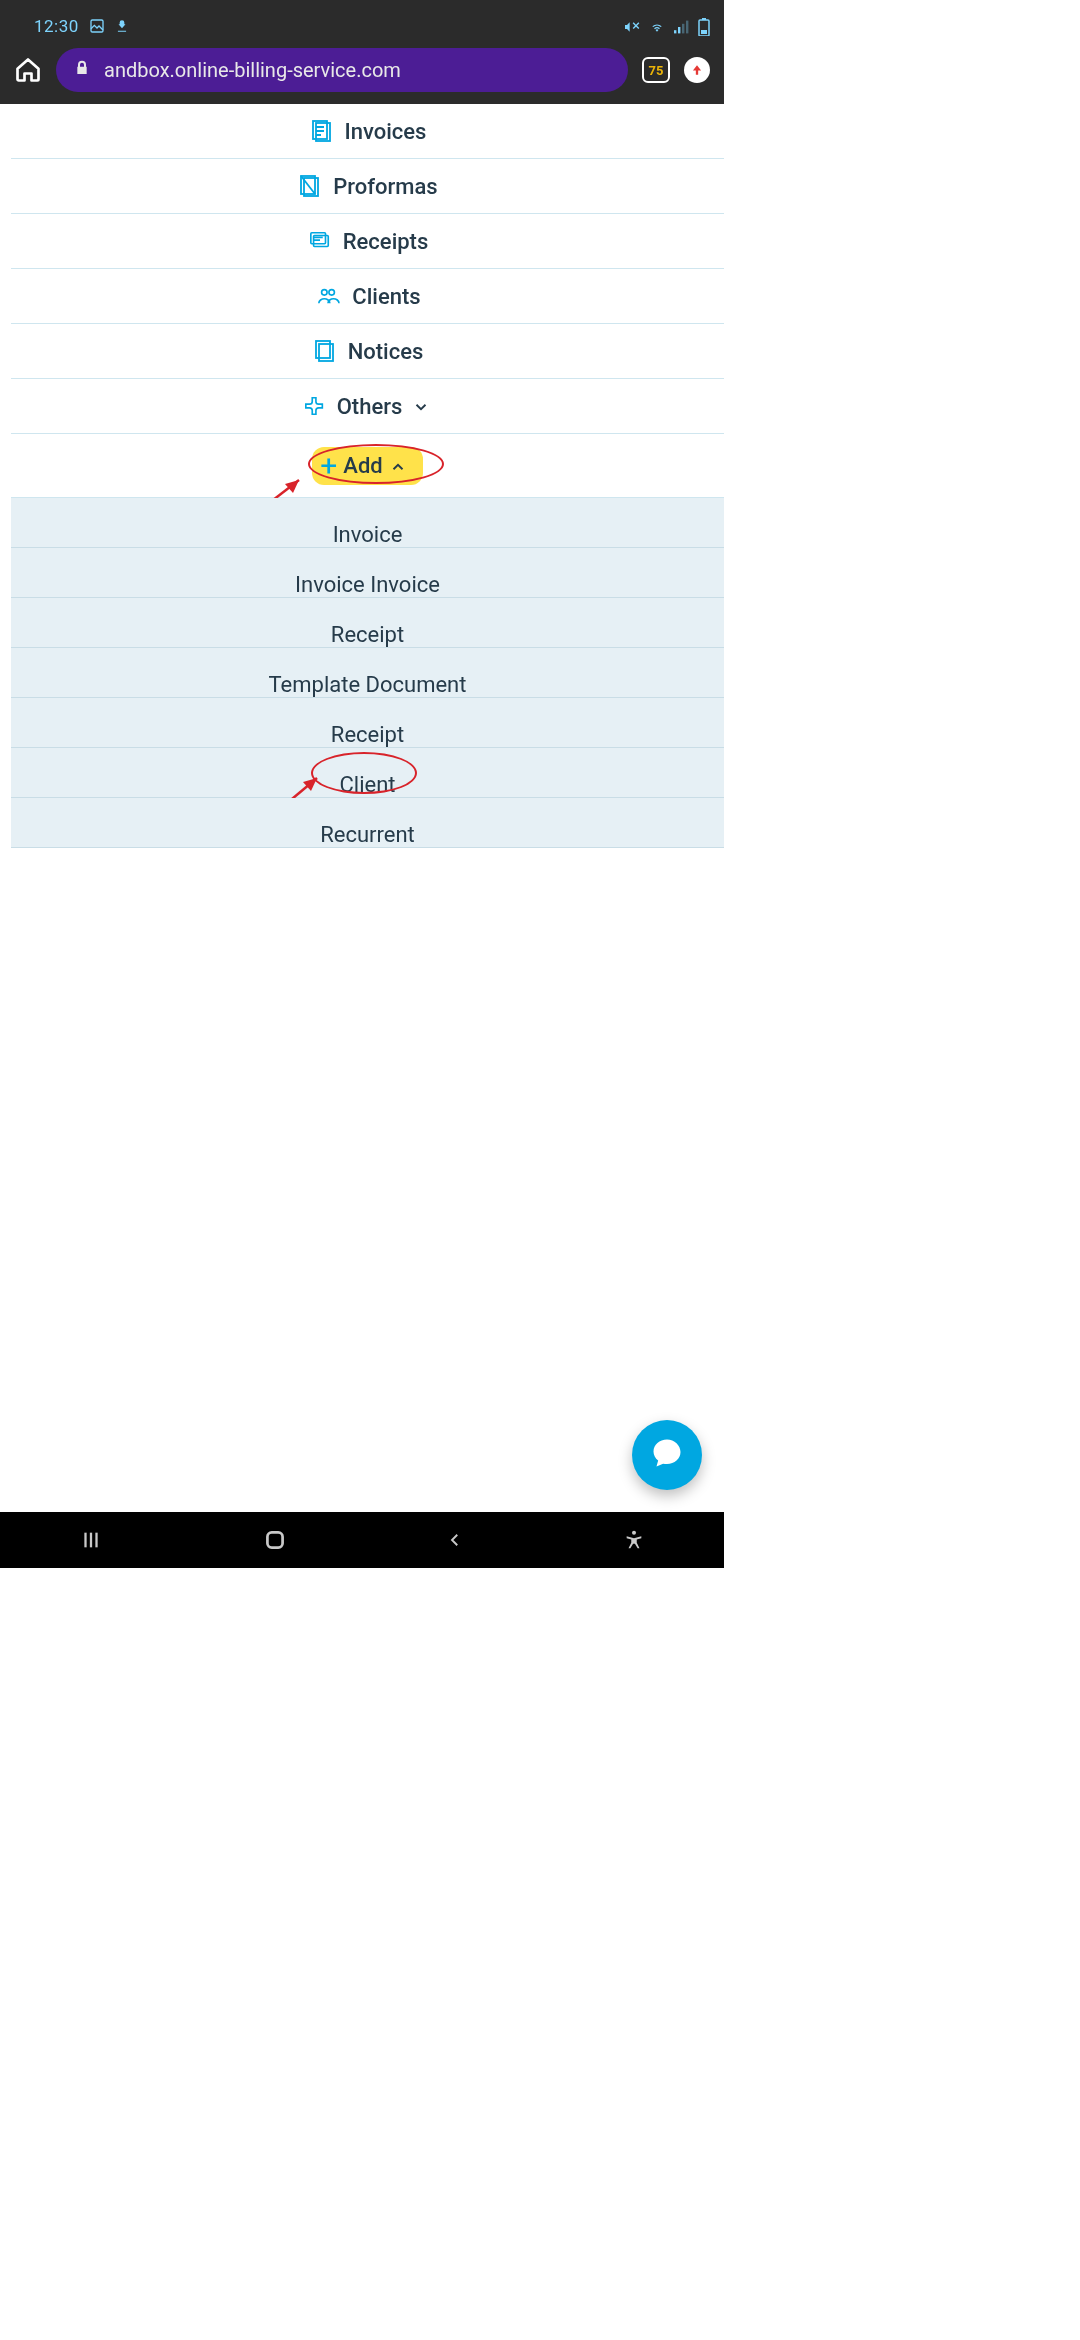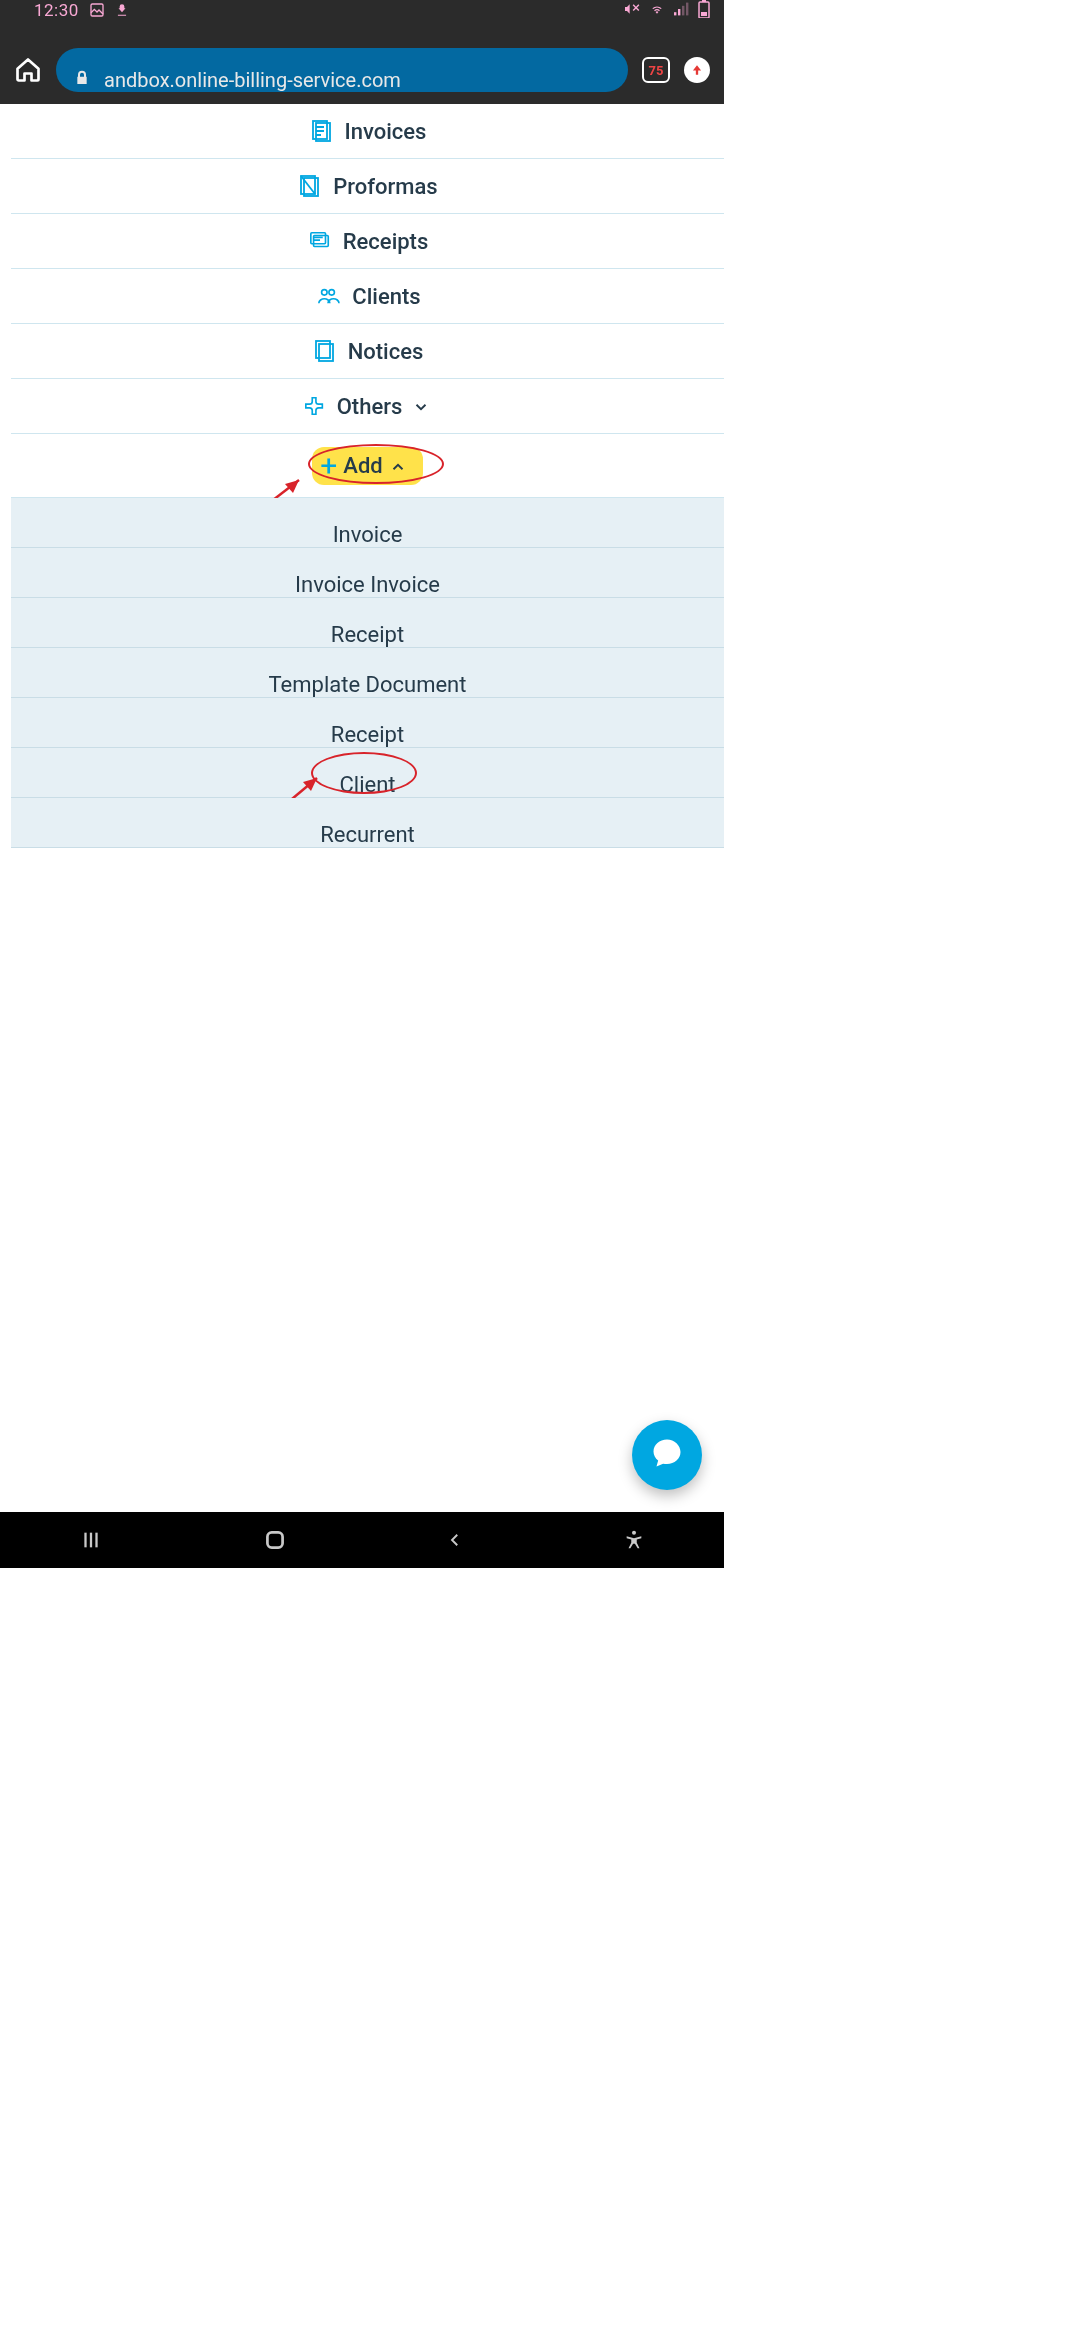--- a/index.html
+++ b/index.html
@@ -11,22 +11,22 @@
     font-family: -apple-system, BlinkMacSystemFont, "Segoe UI", Roboto, Helvetica, Arial, sans-serif;
     position: relative;
     overflow: hidden;
   }
 
   
   .status-bar {
     position: absolute; top: 0; left: 0; right: 0;
     height: 36px;
     background: #2b2b2b;
-    color: #f9a8d4;
-    display: flex; align-items: flex-start;
+    color: #7dd3fc;
+    display: flex; align-items: flex-end;
     padding: 0 14px 0 34px;
     font-size: 17px;
     letter-spacing: .5px;
   }
   .status-left { display: flex; align-items: center; gap: 10px; }
   .status-right { margin-left: auto; display: flex; align-items: center; gap: 8px; }
   .status-icon { display: inline-flex; align-items: center; justify-content: center; }
 
   
   .chrome {
@@ -35,33 +35,33 @@
     background: #2b2b2b;
     display: flex; align-items: center;
     padding: 0 14px;
     gap: 14px;
   }
   .home-btn { width: 28px; height: 28px; color: #fff; }
   .url-pill {
     flex: 1;
     height: 44px;
     border-radius: 22px;
-    background: #0369a1;
+    background: #4c1d95;
     color: #e8e8e8;
-    display: flex; align-items: flex-end;
+    display: flex; align-items: center;
     padding: 0 18px;
     font-size: 20px;
     gap: 14px;
   }
   .url-text { white-space: nowrap; overflow: hidden; text-overflow: clip; }
   .tab-count {
     width: 28px; height: 26px;
     border: 2.5px solid #fff;
     border-radius: 6px;
-    color: #ef4444;
+    color: #eab308;
     font-size: 13px;
     font-weight: 700;
     display: inline-flex; align-items: center; justify-content: center;
   }
   .menu-icon {
     width: 26px; height: 26px;
     border-radius: 50%;
     background: #ffffff;
     display: inline-flex; align-items: center; justify-content: center;
   }

